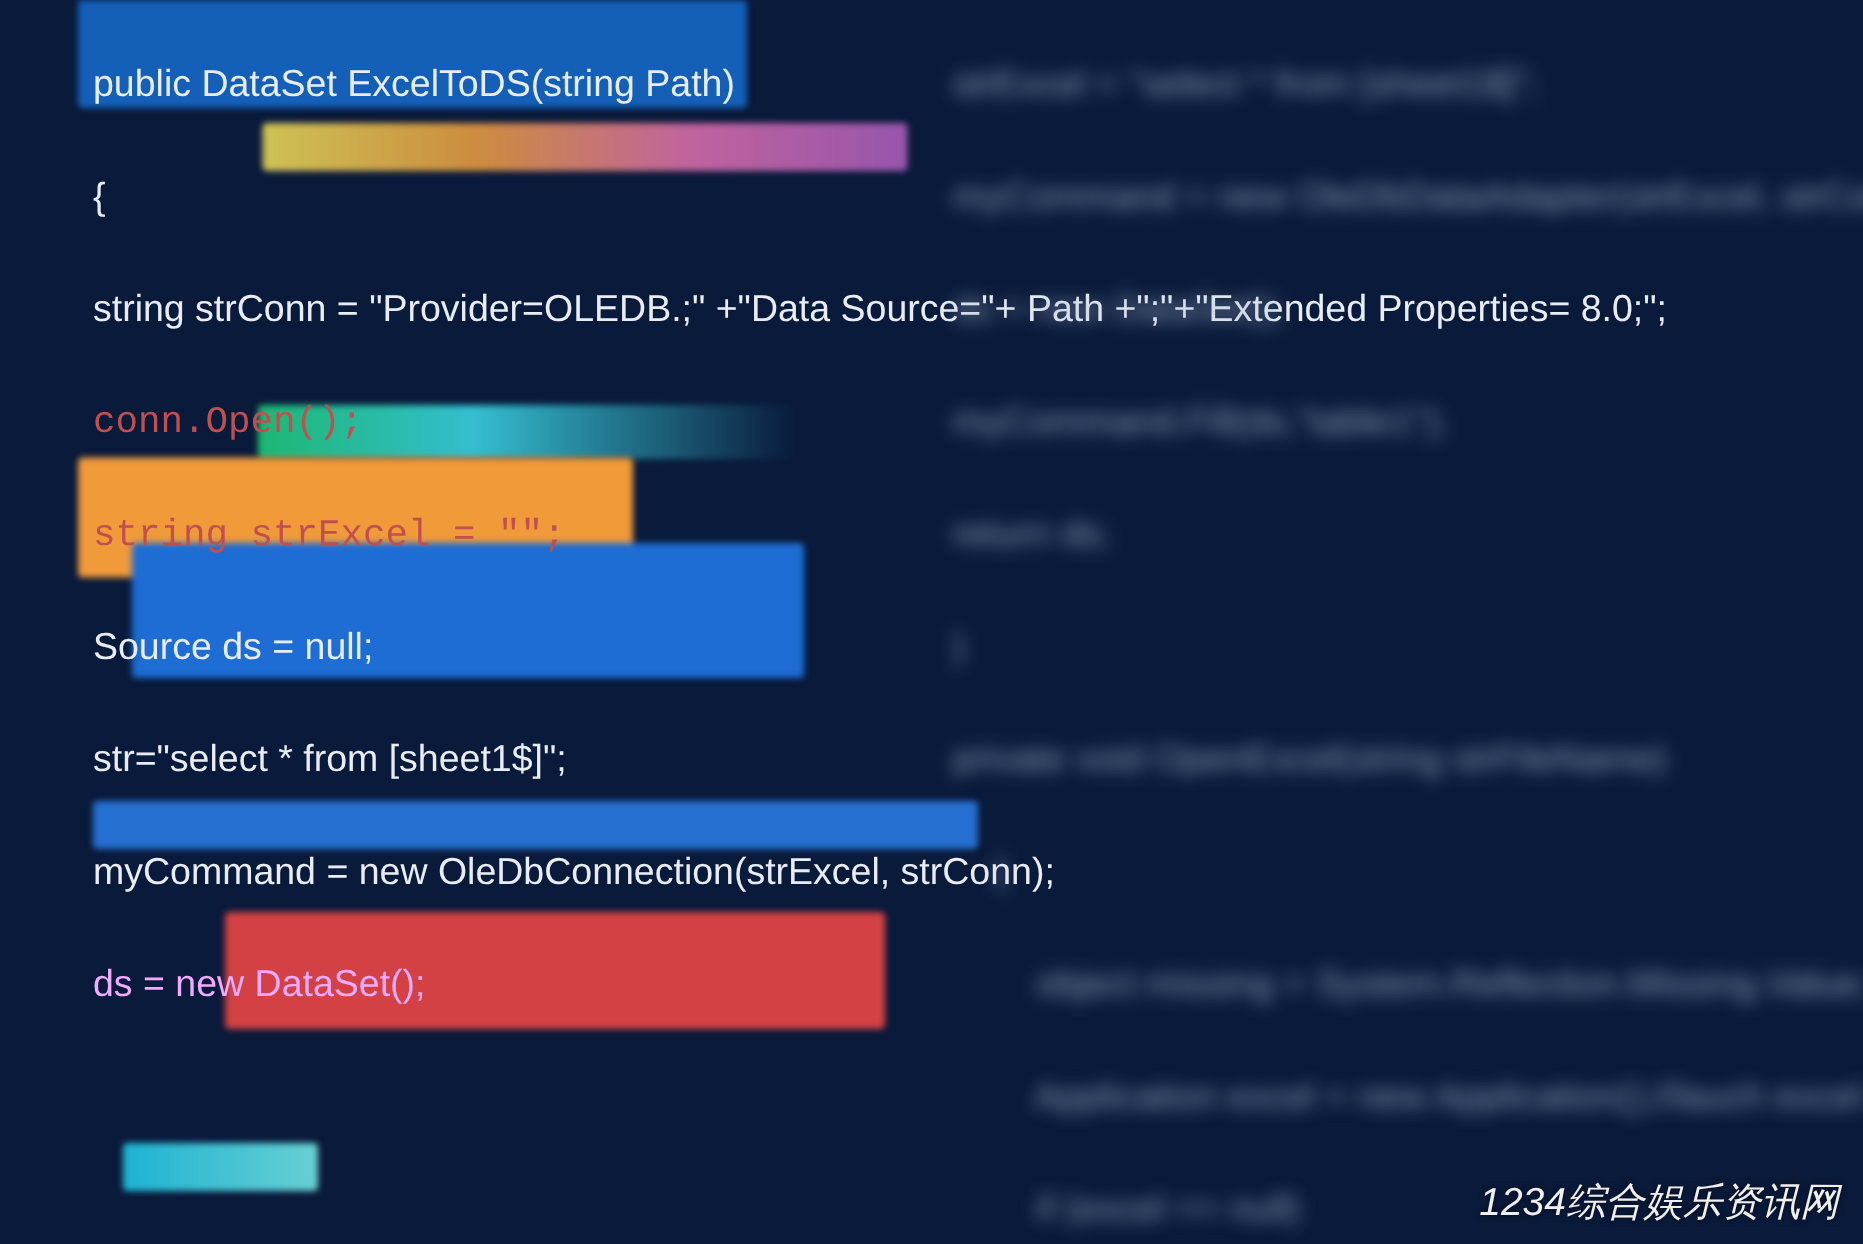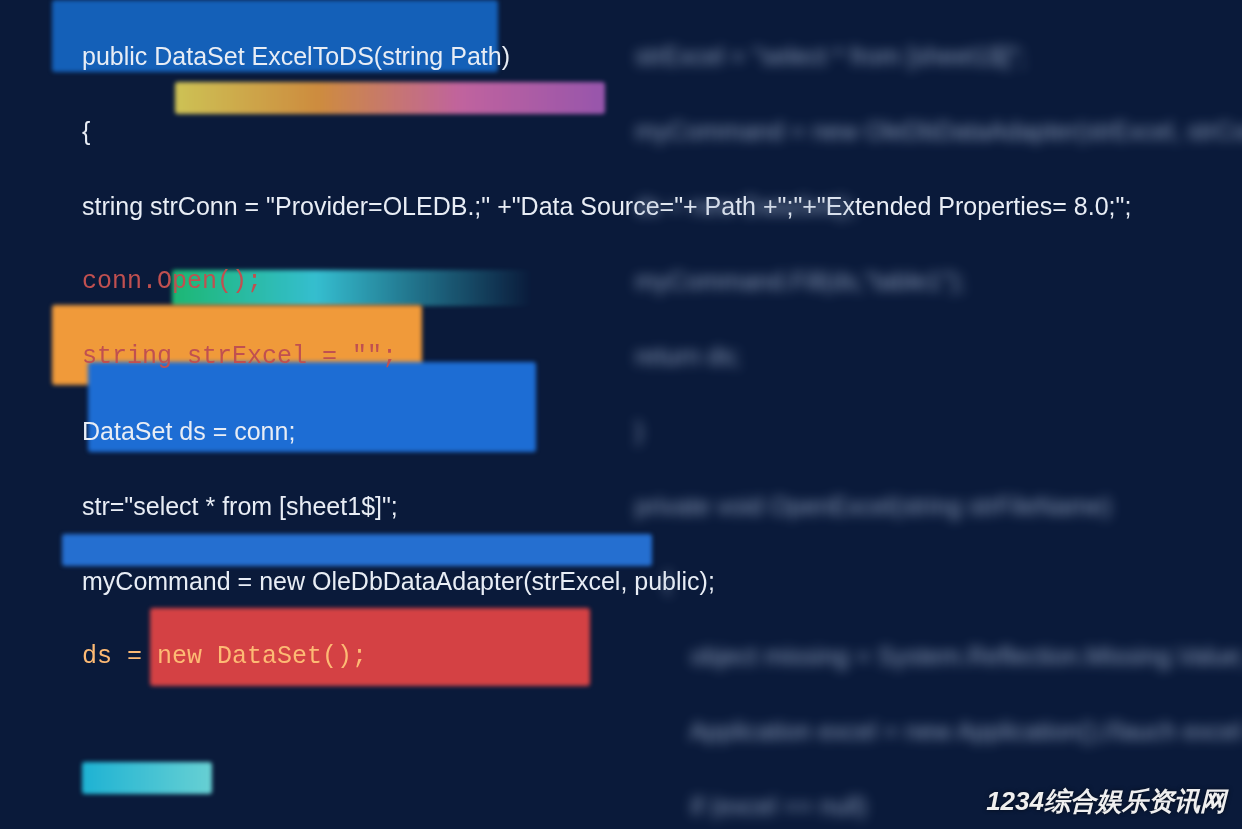--- a/index.html
+++ b/index.html
@@ -14,56 +14,56 @@
     position: relative;
   }
   .code-area {
     position: absolute;
     left: 62px;
     top: 0;
     width: 1180px;
     line-height: 1.5;
     white-space: pre;
   }
-  .line { position: relative; margin-left: 20px; }
+  .line { position: relative; }
 
   
   .hl { position: absolute; border-radius: 3px; filter: blur(2px); z-index: -1; }
   .hl-blue1 { background: #1460b8; }
   .hl-blue2 { background: #1d6dd4; }
   .hl-yellow { background: linear-gradient(90deg,#f0e05a,#f0a040,#e070b0,#b060c0); opacity:.85; }
   .hl-green { background: linear-gradient(90deg,#1fc97a,#3ad0e0 40%,rgba(58,208,224,0)); opacity:.9; }
   .hl-orange { background: #f09a3a; }
   .hl-lightblue { background: #256fd0; }
   .hl-red { background: #e64545; opacity:.92; }
   .hl-cyan { background: linear-gradient(90deg,#20c0e0,#70e0e0); opacity:.92; }
 
   .faded-red { color: #c05050; font-family: Liberation Mono, monospace; }
-  .faded-cyan { color: #fdba74; font-family: Liberation Mono, monospace; }
+  .faded-cyan { color: #f0abfc; }
 
   
   .blur-col {
     position: absolute;
     left: 635px;
     top: 0;
     width: 610px;
     filter: blur(6px);
     color: #97a8c5;
     font-size: 25px;
     line-height: 1.5;
     white-space: pre;
     opacity: .9;
   }
 
   .watermark {
     position: absolute;
     right: 16px;
     bottom: 10px;
     font-size: 26px;
-    font-weight: 700;
+    font-weight: 400;
     font-style: italic;
     color: #efefef;
     text-shadow: 0 0 4px rgba(0,0,0,.6);
   }
 </style>
 </head>
 <body>
 
 <div class="hl hl-blue1" style="left:52px;  top:0px;   width:446px; height:72px;"></div>
 <div class="hl hl-yellow" style="left:175px; top:82px;  width:430px; height:32px;"></div>
@@ -73,23 +73,23 @@
 <div class="hl hl-lightblue" style="left:62px; top:534px; width:590px; height:32px;"></div>
 <div class="hl hl-red" style="left:150px; top:608px; width:440px; height:78px;"></div>
 <div class="hl hl-cyan" style="left:82px;  top:762px; width:130px; height:32px;"></div>
 
 <div class="code-area">
 <div class="line">public DataSet ExcelToDS(string Path)</div>
 <div class="line">{</div>
 <div class="line">string strConn = "Provider=OLEDB.;" +"Data Source="+ Path +";"+"Extended Properties= 8.0;";</div>
 <div class="line faded-red">conn.Open();</div>
 <div class="line faded-red">string strExcel = "";</div>
-<div class="line">DataSet ds = conn;</div>
+<div class="line">Source ds = null;</div>
 <div class="line">str="select * from [sheet1$]";</div>
-<div class="line">myCommand = new OleDbDataAdapter(strExcel, public);</div>
+<div class="line">myCommand = new OleDbConnection(strExcel, strConn);</div>
 <div class="line faded-cyan">ds = new DataSet();</div>
 
 
 
 
 
 
 
 
 

